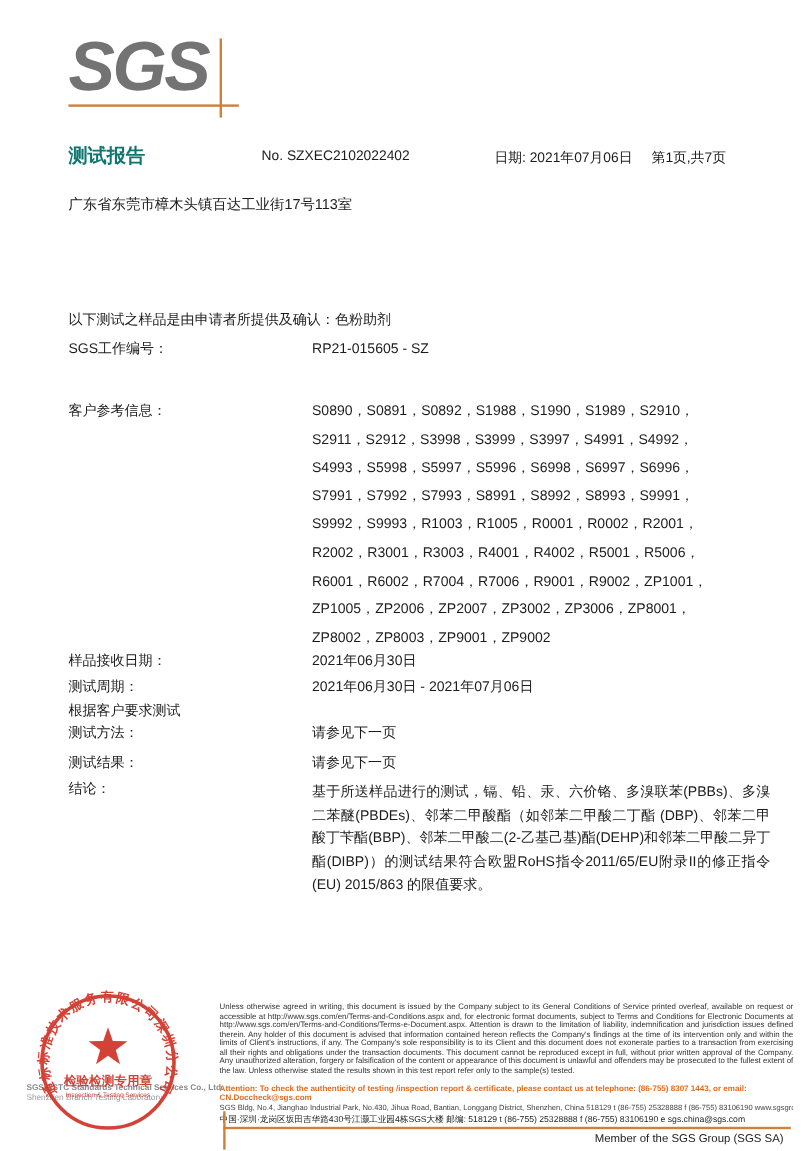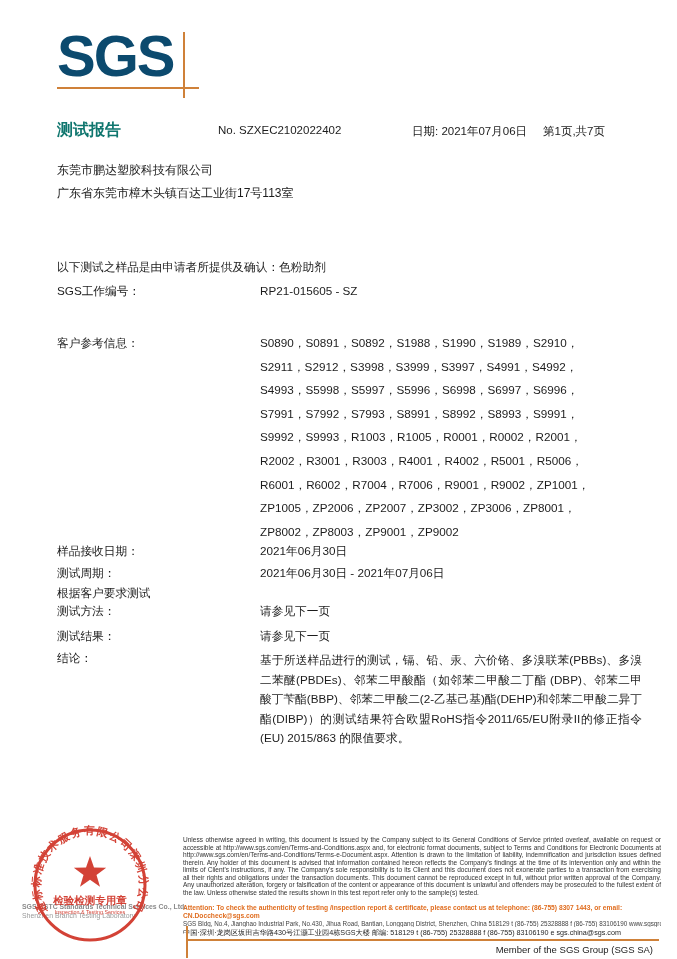--- a/index.html
+++ b/index.html
@@ -2,21 +2,21 @@
 <html><head>
 <meta charset="utf-8">
 <style>
   html,body { margin:0; padding:0; background:#fff; }
   .page {
     position:relative; width:677px; height:959px; background:#ffffff;
     font-family:"Liberation Sans","DejaVu Sans",sans-serif; color:#1c1c1c; overflow:hidden;
   }
   
   .logo { position:absolute; left:57px; top:26px; font-size:58px; font-weight:bold;
-          color:#0c4a6e; letter-spacing:-2px; line-height:60px; }
+          color:#737373; letter-spacing:-2px; line-height:60px;font-style:italic; }
   .crop-h { position:absolute; left:57px; top:87px; width:142px; height:2px; background:#cf8139; }
   .crop-v { position:absolute; left:183px; top:32px; width:2px; height:66px; background:#cf8139; }
   
   .title   { position:absolute; left:57px;  top:120px; font-size:16px; font-weight:bold; color:#0f766e; }
   .rep-no  { position:absolute; left:218px; top:124px; font-size:11.5px; }
   .rep-date{ position:absolute; left:412px; top:124px; font-size:11.5px; }
   .rep-page{ position:absolute; left:543px; top:124px; font-size:11.5px; }
   .applicant { position:absolute; left:57px; top:159px; font-size:12px; line-height:23px; }
   
   .main { position:absolute; left:57px; top:259px; width:585px; font-size:11.7px; }
@@ -53,21 +53,20 @@
   <div class="logo">SGS</div>
   <div class="crop-h"></div>
   <div class="crop-v"></div>
 
   <div class="title">测试报告</div>
   <div class="rep-no">No. SZXEC2102022402</div>
   <div class="rep-date">日期: 2021年07月06日</div>
   <div class="rep-page">第1页,共7页</div>
 
   <div class="applicant">
-    <div>东莞市鹏达塑胶科技有限公司</div>
     <div>广东省东莞市樟木头镇百达工业街17号113室</div>
   </div>
 
   <div class="main">
     <div class="intro">以下测试之样品是由申请者所提供及确认：色粉助剂</div>
 
     <div class="frow">
       <div class="flabel">SGS工作编号：</div>
       <div class="fvalue">RP21-015605 - SZ</div>
     </div>

